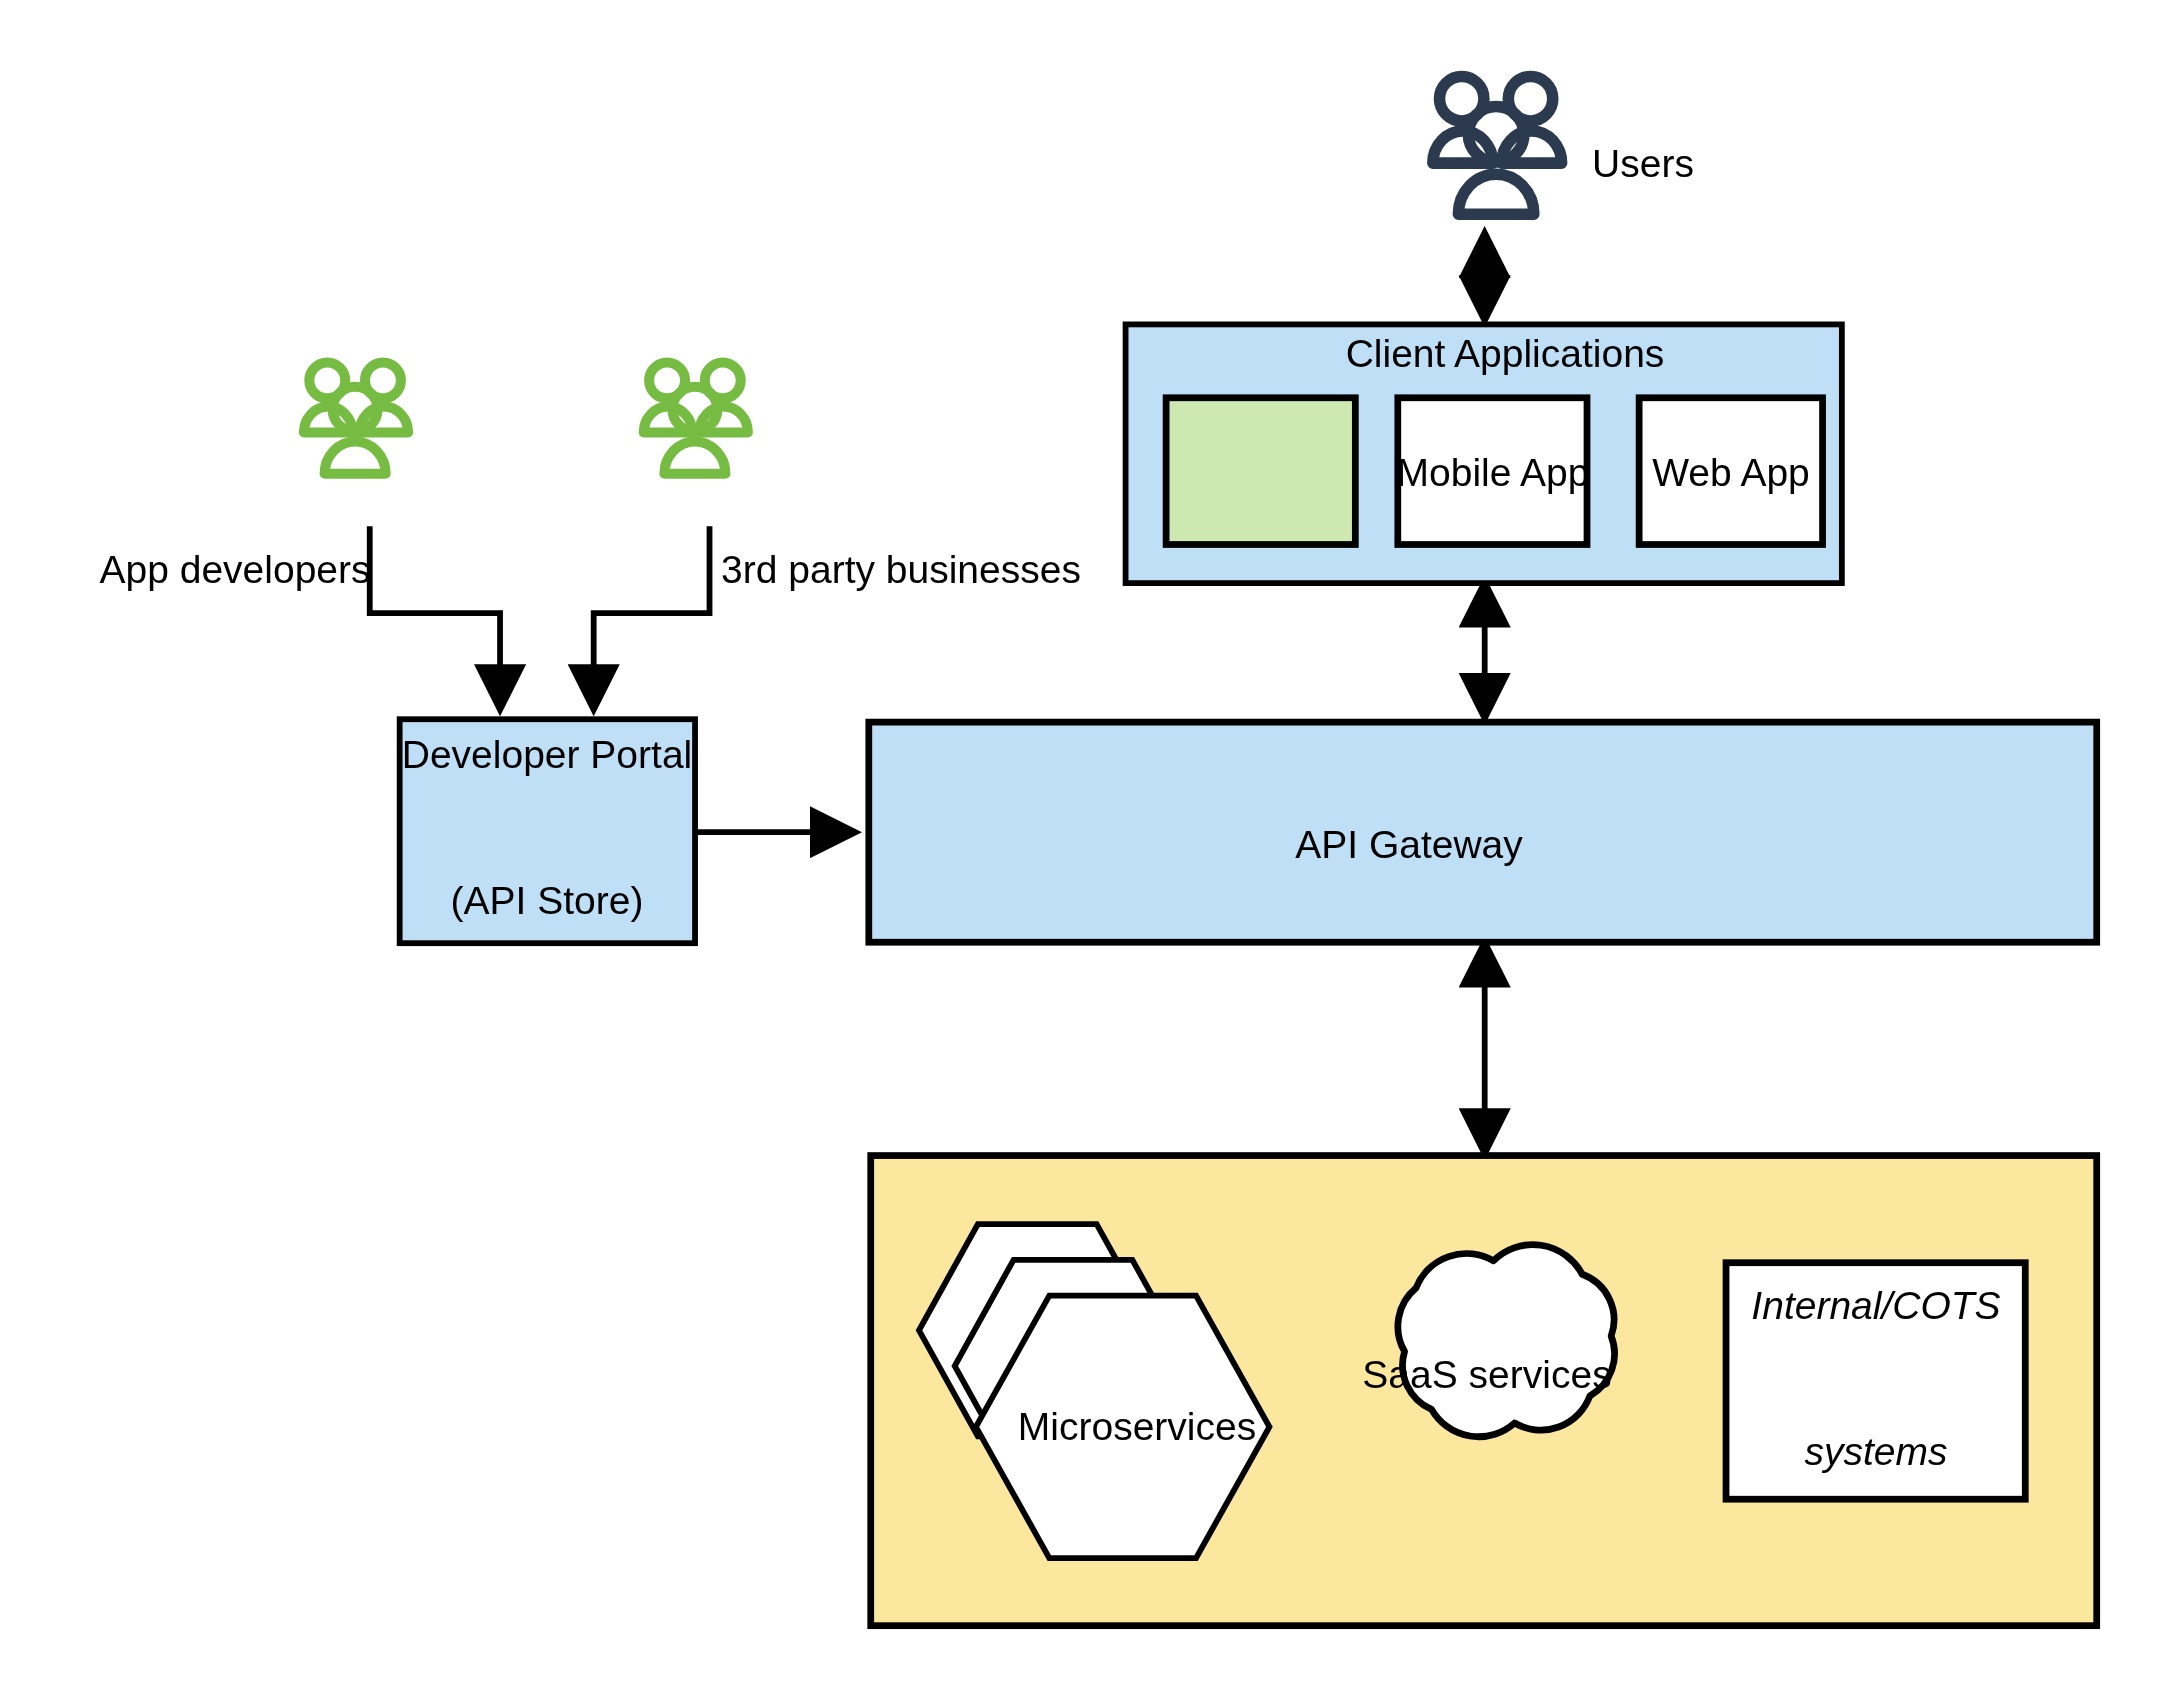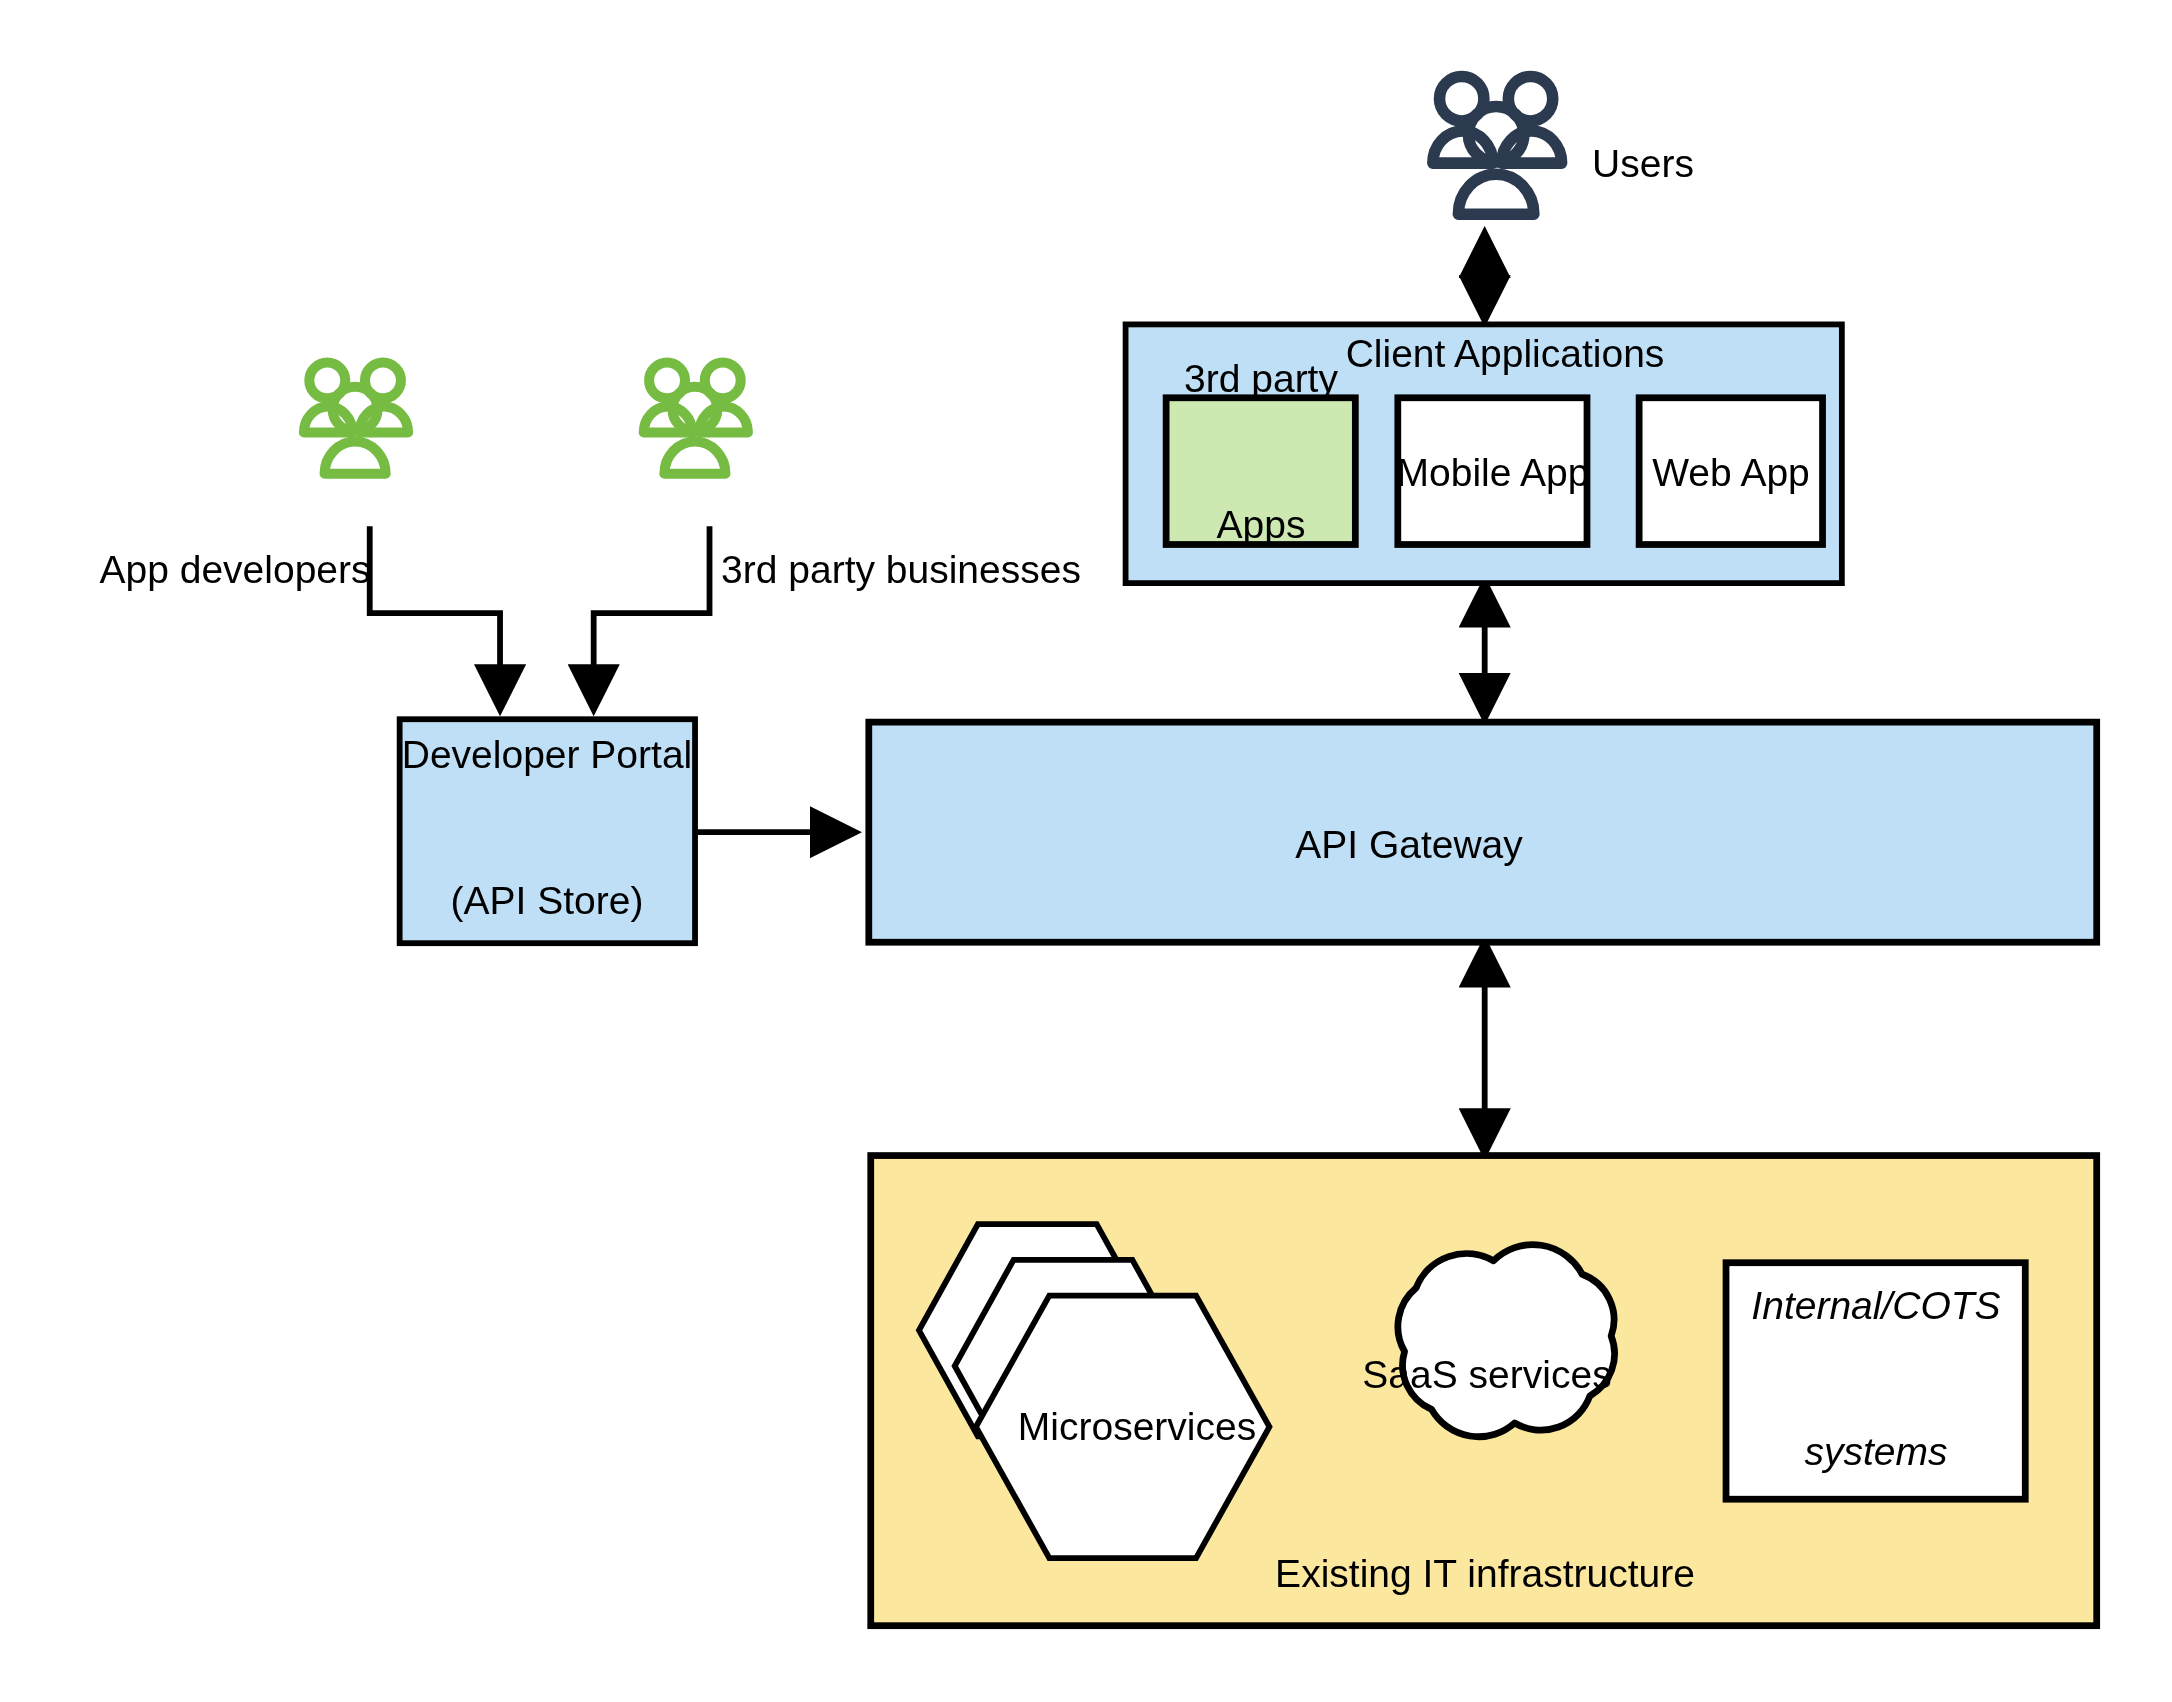--- a/index.html
+++ b/index.html
@@ -101,24 +101,20 @@
   </svg>
 
   <div class="lbl ctr t40" style="left:1643px;top:164px;">Users</div>
 
   <div class="lbl ctr t40" style="left:235px;top:570px;">App developers</div>
 
   <div class="lbl ctr t40" style="left:901px;top:570px;">3rd party businesses</div>
 
   <div class="lbl ctr t40" style="left:1485px;top:354px;margin-left:20px;">Client Applications</div>
 
-  <div class="lbl ctr t40" style="left:1261px;top:452px;">
-    <div>3rd party</div>
-    <div>Apps</div>
-  </div>
 
   <div class="lbl ctr t40" style="left:1493px;top:473px;">Mobile App</div>
 
   <div class="lbl ctr t40" style="left:1731px;top:473px;">Web App</div>
 
   <div class="lbl ctr t40" style="left:547px;top:828px;">
     <div>Developer Portal</div>
     <div>(API Store)</div>
   </div>
 
@@ -126,16 +122,15 @@
 
   <div class="lbl ctr t40" style="left:1137px;top:1427px;">Microservices</div>
 
   <div class="lbl ctr t40" style="left:1487px;top:1375px;">SaaS services</div>
 
   <div class="lbl ctr t40" style="left:1876px;top:1379px;font-style:italic;">
     <div>Internal/COTS</div>
     <div>systems</div>
   </div>
 
-  <div class="lbl ctr t40" style="left:1485px;top:1574px;">Existing IT infrastructure</div>
 
 </div>
 
 
 </body></html>

